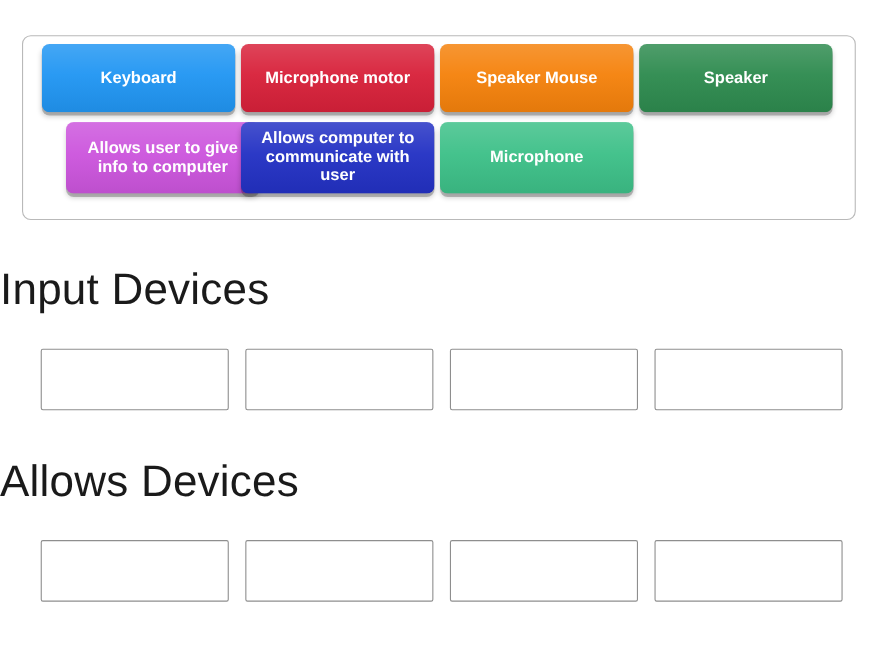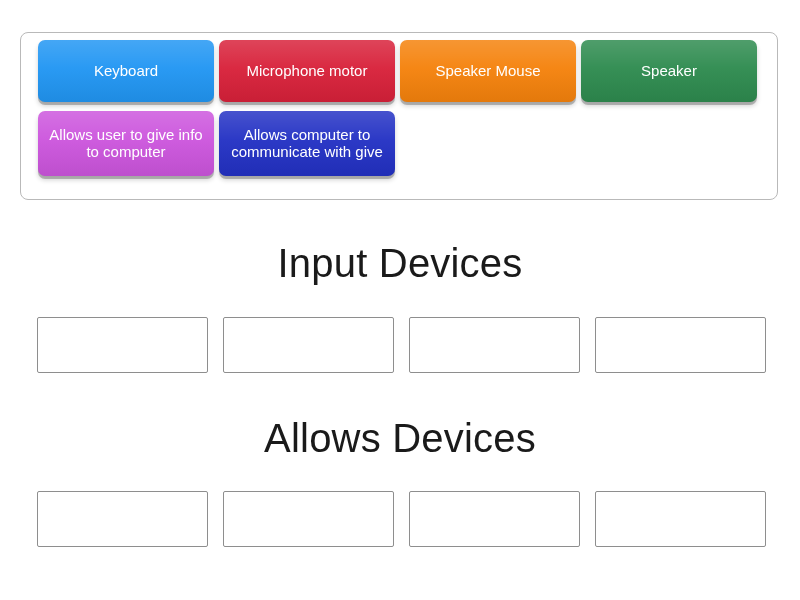--- a/index.html
+++ b/index.html
@@ -43,21 +43,21 @@
 
   .tile {
     box-sizing: border-box;
     width: 100%;
     border-radius: 7px;
     display: flex;
     align-items: center;
     justify-content: center;
     text-align: center;
     color: #ffffff;
-    font-weight: normal;
+    font-weight: bold;
     line-height: 1.12;
     padding: 4px 6px;
     user-select: none;
     cursor: grab;
     position: relative;
     box-shadow: 0 3px 0 rgba(0,0,0,0.22), 0 4px 5px rgba(0,0,0,0.18);
     background-image: linear-gradient(to bottom,
                        rgba(255,255,255,0.16) 0%,
                        rgba(255,255,255,0.04) 45%,
                        rgba(0,0,0,0.07) 100%);
@@ -67,21 +67,20 @@
 
   .tile-empty {
     visibility: hidden;
   }
 
   
   .section-title {
     position: absolute;
     left: 0;
     width: 800px;
-    text-align: center;
     font-size: 40px;
     font-weight: 400;
     color: #1a1a1a;
     letter-spacing: 0.2px;
   }
   #title-input  { top: 241px; }
   #title-output { top: 416px; }
 
   
   .dropzone-row {
@@ -117,24 +116,27 @@
     <div class="tile-slot">
       <div class="tile row1" style="background-color: rgb(245, 130, 12);">Speaker Mouse</div>
     </div>
     <div class="tile-slot">
       <div class="tile row1" style="background-color: rgb(46, 139, 79);">Speaker</div>
     </div>
   </div>
 
   <div class="tray-row row2">
     <div class="tile-slot">
-      <div class="tile row2" style="background-color: rgb(204, 85, 221);">Allows user to give info to computer</div>
+      <div class="tile row2" style="background-color: rgb(204, 85, 221); margin-left: 22px;">Allows user to give info to computer</div>
     </div>
     <div class="tile-slot">
-      <div class="tile row2" style="background-color: rgb(35, 49, 196);">Allows computer to communicate with give</div>
+      <div class="tile row2" style="background-color: rgb(35, 49, 196);">Allows computer to communicate with user</div>
+    </div>
+    <div class="tile-slot">
+      <div class="tile row2" style="background-color: rgb(61, 192, 136);">Microphone</div>
     </div>
     <div class="tile-slot">
       <div class="tile row2 tile-empty" style="background-color: transparent;"></div>
     </div>
   </div>
 
 </div>
 
 <div class="section-title" id="title-input">Input Devices</div>
 

